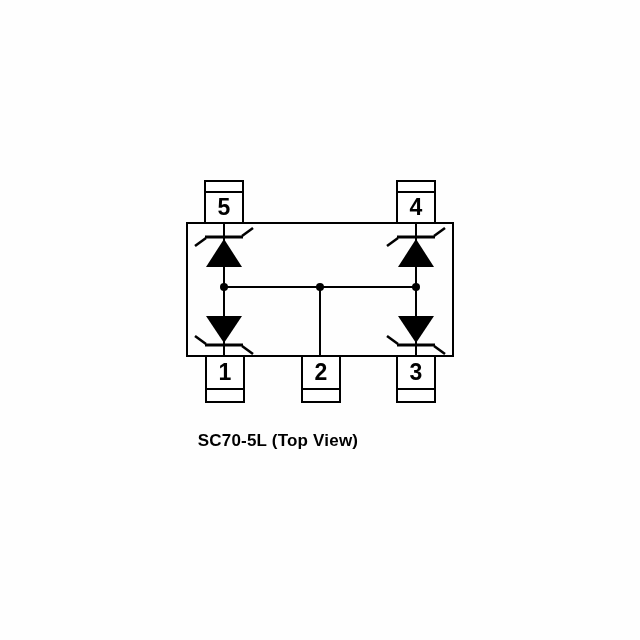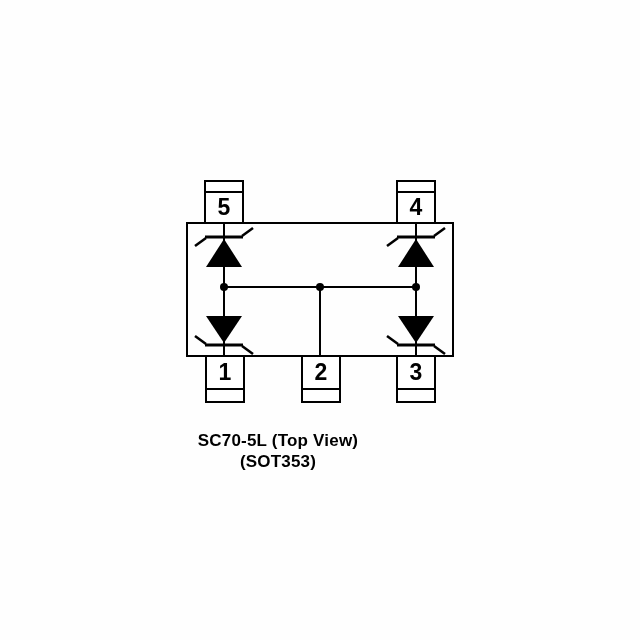--- a/index.html
+++ b/index.html
@@ -149,16 +149,15 @@
     <g>
       <polygon points="398,316 434,316 416,343" fill="#000"></polygon>
       <path d="M397 345 H435" stroke="#000" stroke-width="3"></path>
       <path d="M398 344 L387 336" stroke="#000" stroke-width="2.5"></path>
       <path d="M434 346 L445 354" stroke="#000" stroke-width="2.5"></path>
     </g>
   </svg>
 
   <div class="caption">
     <div>SC70-5L (Top View)</div>
-    <div>(SOT353)</div>
   </div>
 
 </div>
 
 </body></html>

